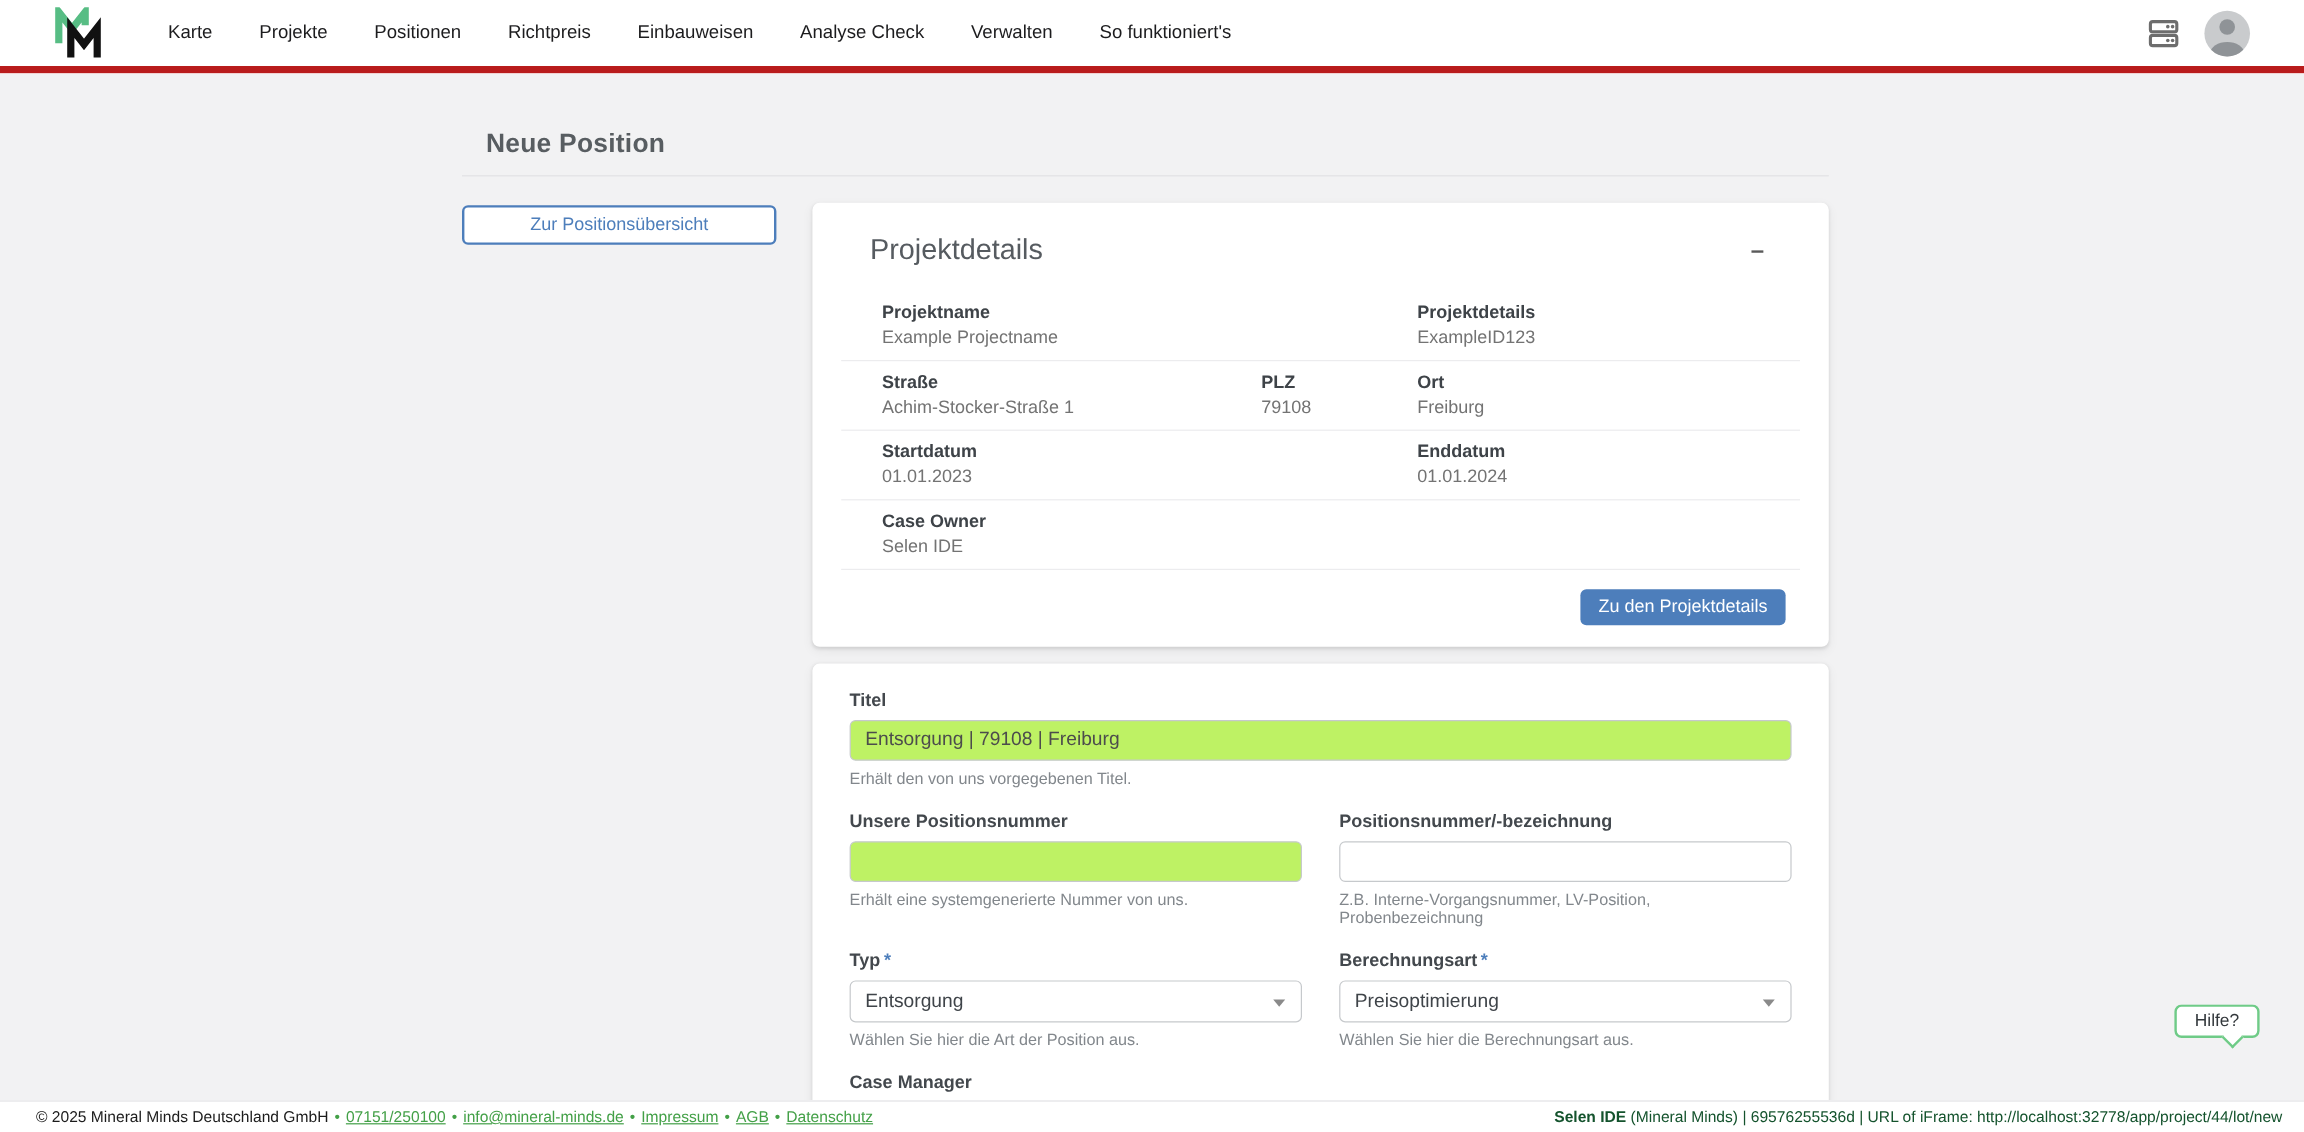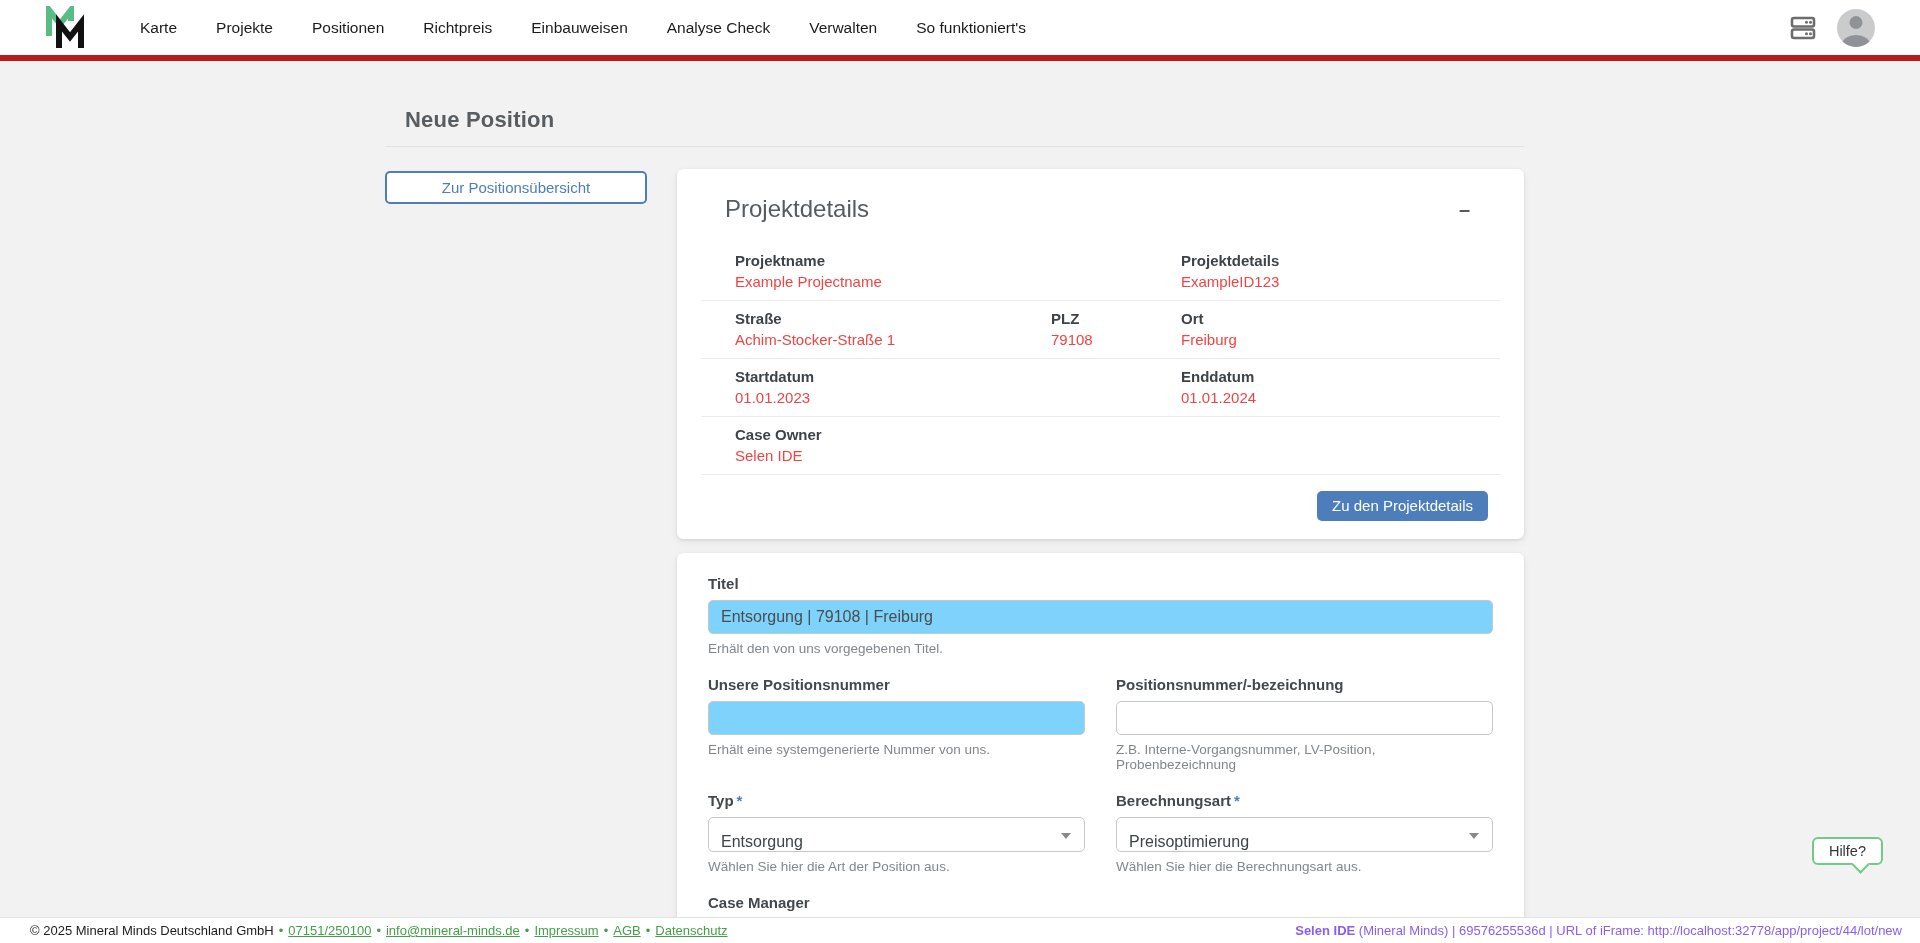--- a/index.html
+++ b/index.html
@@ -73,45 +73,45 @@
     font-size: 20px; font-weight: 700; color: #5a5a5a; line-height: 20px; padding: 4px 6px;
   }
   .pd-table { margin-top: 20px; }
   .pd-row {
     display: grid; grid-template-columns: 316px 130px 1fr;
     padding: 9px 0 10px 34px; border-bottom: 1px solid #ececee;
   }
   .pd-cell.span2 { grid-column: 1 / 3; }
   .pd-cell.col3 { grid-column: 3; }
   .pd-label { font-size: 15px; font-weight: 700; color: #3e4348; }
-  .pd-value { font-size: 15px; color: #ef4444; margin-top: 4px; }
+  .pd-value { font-size: 15px; color: #737373; margin-top: 4px; }
   .pd-actions { display: flex; justify-content: flex-end; margin-top: 16px; padding-right: 12px; }
   .primary-btn {
     background: #4d7ebb; color: #ffffff; border: none; border-radius: 5px;
     font-size: 15px; font-family: Liberation Sans, sans-serif; padding: 0 15px; height: 30px;
     line-height: 30px; cursor: pointer;
   }
 
   
   .card-form { padding: 22px 31px 30px; min-height: 420px; }
   .field { margin-bottom: 20px; }
   .field-label { display: block; font-size: 15px; font-weight: 700; color: #43484d; margin-bottom: 8px; }
   .req { color: #4d7ebb; margin-left: 3px; font-weight: 700; }
   .text-input {
     width: 100%; height: 34px; border: 1px solid #c6c9cc; border-radius: 5px;
     padding: 0 12px; font-size: 16px; font-family: inherit; color: #4c4c4c;
     background: #ffffff; outline: none;
   }
-  .text-input:disabled, .text-input.disabled { background: #7dd3fc; color: #4c4c4c; }
+  .text-input:disabled, .text-input.disabled { background: #bef264; color: #4c4c4c; }
   .helper { font-size: 13.5px; color: #82878c; margin-top: 7px; }
   .two-col { display: grid; grid-template-columns: 1fr 1fr; column-gap: 31px; }
   .select {
     position: relative; width: 100%; height: 35px; border: 1px solid #c6c9cc;
     border-radius: 5px; background: #ffffff; cursor: pointer;
-    display: flex; align-items: flex-end; padding: 0 12px;
+    display: flex; align-items: center; padding: 0 12px;
   }
   .select-value { font-size: 16px; color: #3f4449; }
   .caret {
     position: absolute; right: 13px; top: 50%; margin-top: -2px;
     width: 0; height: 0;
     border-left: 5px solid transparent; border-right: 5px solid transparent;
     border-top: 6px solid #8a8a8a;
   }
 
   
@@ -130,21 +130,21 @@
   
   .footer {
     position: fixed; left: 0; bottom: 0; width: 1920px; height: 26px;
     background: #ffffff; border-top: 1px solid #e2e2e4;
     display: flex; align-items: center; justify-content: space-between;
     padding: 0 18px 0 30px; font-size: 13px; color: #1c1c1c; z-index: 55;
   }
   .footer-left { display: flex; align-items: center; white-space: nowrap; }
   .footer-link { color: #43a047; text-decoration: underline; cursor: pointer; }
   .footer-sep { color: #43a047; margin: 0 5px; }
-  .footer-right { white-space: nowrap; color: #8b5cf6; }
+  .footer-right { white-space: nowrap; color: #14532d; }
   .footer-right .bold { font-weight: 700; }
 </style>
 </head>
 <body>
 
 <header class="topbar">
   <svg class="logo" viewBox="0 0 40 44">
     <path d="M4 30 L4 4 L15 18 L26 4 L26 15" fill="none" stroke="#57bd84" stroke-width="6" stroke-linecap="butt"></path>
     <path d="M14 42 L14 17 L25 31 L36 17 L36 42" fill="none" stroke="#111111" stroke-width="6" stroke-linecap="butt"></path>
   </svg>

